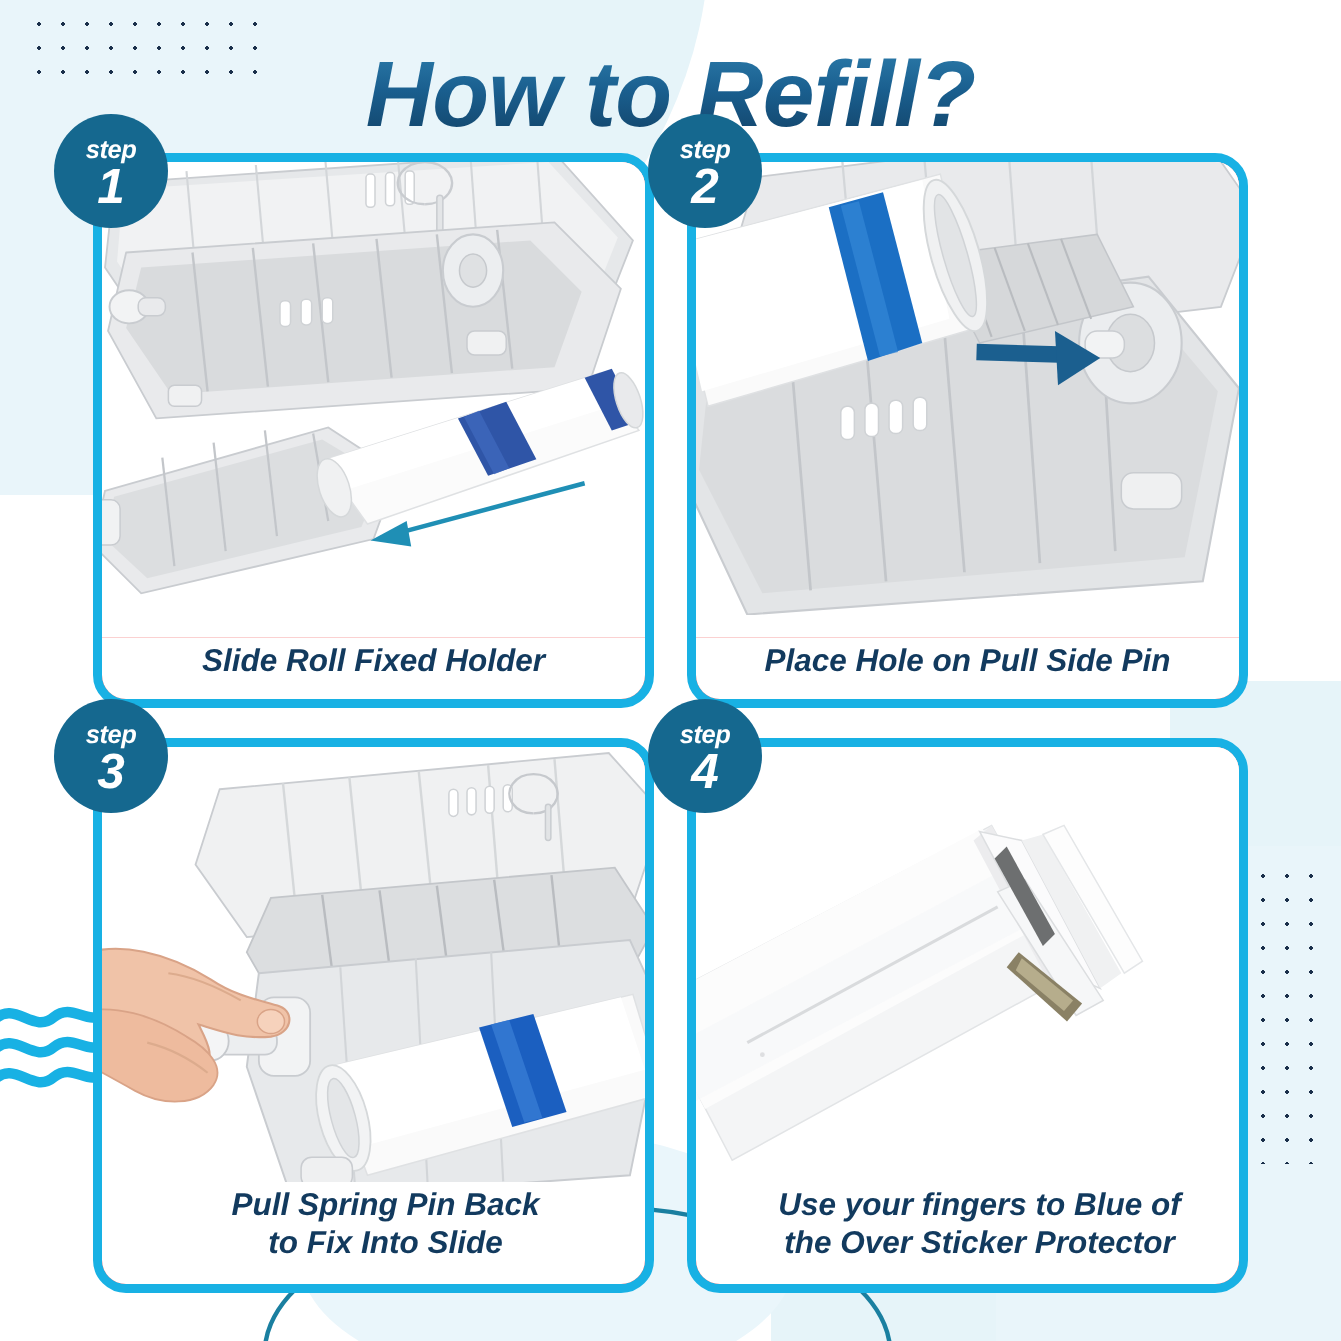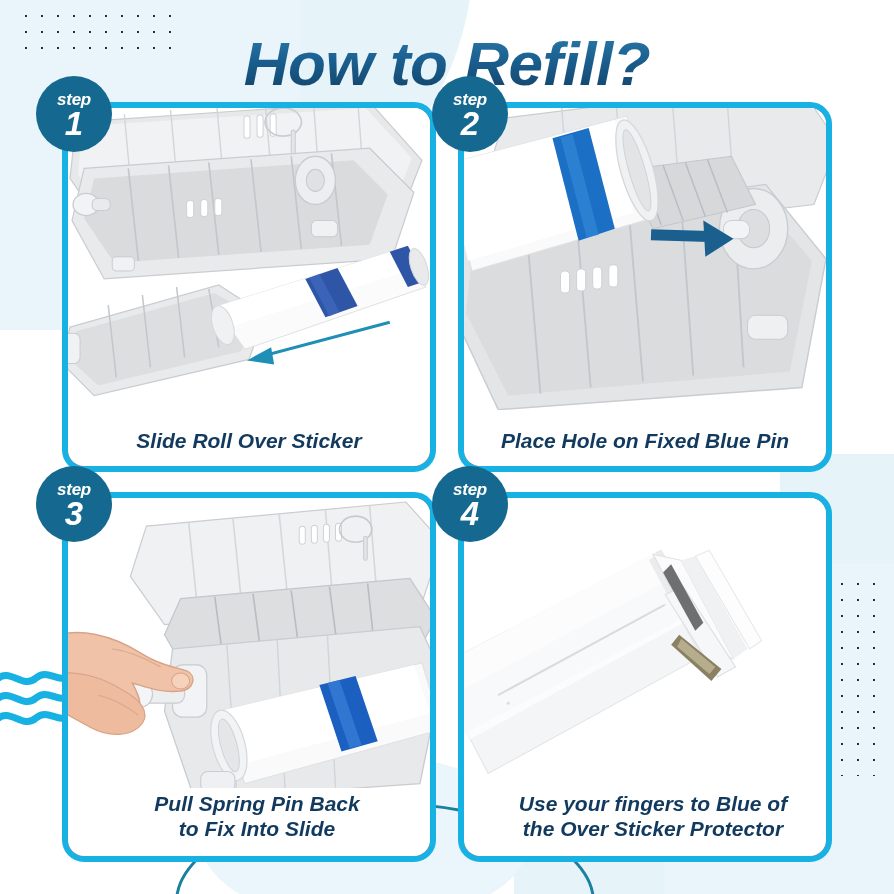--- a/index.html
+++ b/index.html
@@ -226,21 +226,21 @@
             <ellipse cx="349" cy="158" rx="8" ry="19" transform="rotate(-18 349 158)" fill="#e9eaec" stroke="#d5d8da"></ellipse>
           </g>
 
           <g>
             <line x1="320" y1="213" x2="185" y2="249" stroke="#1f8fb5" stroke-width="3"></line>
             <path d="M178 251 L202 238 L205 255 Z" fill="#1f8fb5"></path>
           </g>
         </svg>
       </div>
       <div class="caption">
-        <div>Slide Roll Over Sticker</div>
+        <div>Slide Roll Fixed Holder</div>
       </div>
     </div>
 
     <div class="card">
       <div class="badge">
         <span class="b-word">step</span>
         <span class="b-num">2</span>
       </div>
       <div class="photo">
         <svg class="ph" viewBox="0 0 360 300" preserveAspectRatio="xMidYMid slice">
@@ -291,21 +291,21 @@
 
           <rect x="282" y="206" width="40" height="24" rx="8" fill="#eff0f1" stroke="#c9ccd0"></rect>
 
           <g>
             <line x1="186" y1="126" x2="252" y2="128" stroke="#1b5f8f" stroke-width="11"></line>
             <path d="M268 130 L238 112 L240 148 Z" fill="#1b5f8f"></path>
           </g>
         </svg>
       </div>
       <div class="caption">
-        <div>Place Hole on Fixed Blue Pin</div>
+        <div>Place Hole on Pull Side Pin</div>
       </div>
     </div>
 
     <div class="card tall">
       <div class="badge">
         <span class="b-word">step</span>
         <span class="b-num">3</span>
       </div>
       <div class="photo">
         <svg class="ph" viewBox="0 0 360 300" preserveAspectRatio="xMidYMid slice">

